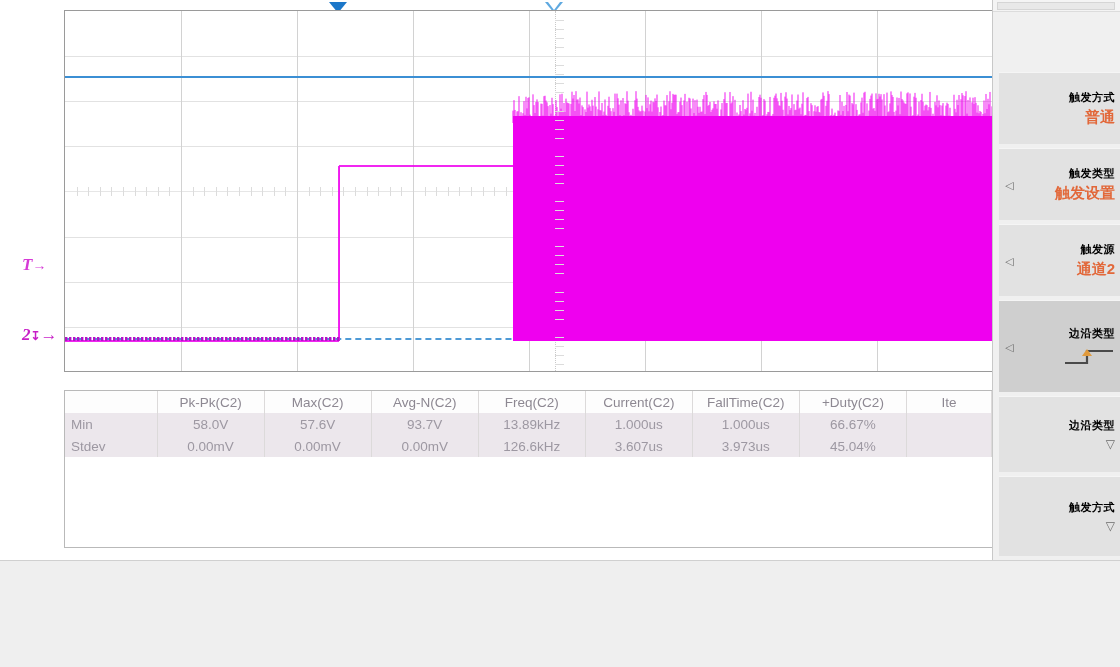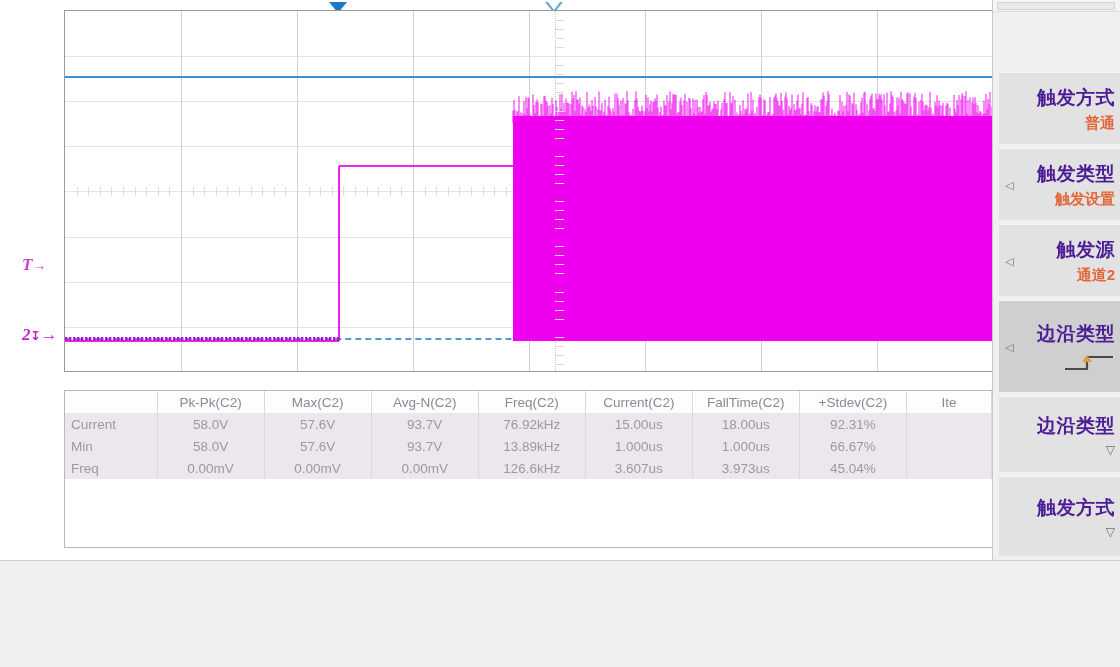--- a/index.html
+++ b/index.html
@@ -115,21 +115,21 @@
     background: #dcdcdc; color: #3c3c3c; font-size: 19px; font-weight: bold;
     display: flex; align-items: center; justify-content: center; letter-spacing: 4px;
   }
   .trig-item {
     position: absolute; left: 6px; width: 122px;
     background: #e2e2e2; border-top: 1px solid #f5f5f5;
     display: flex; flex-direction: column; align-items: flex-end;
     justify-content: center; padding: 4px 6px 4px 0;
   }
   .trig-item.selected { background: #cfcfcf; }
-  .trig-item .label { font-size: 19px; color: #4c1d95; font-weight: bold; letter-spacing: 0.5px; }
+  .trig-item .label { font-size: 11px; color: #000000; font-weight: bold; letter-spacing: 0.5px; }
   .trig-item .value { font-size: 15px; color: #e2683a; font-weight: bold; margin-top: 3px; }
   .trig-item .caret-left {
     position: absolute; left: 6px; top: 50%; margin-top: -6px;
     font-size: 11px; color: #6d6d6d;
   }
   .trig-item .caret-down { font-size: 12px; color: #6d6d6d; margin-top: 4px; }
   .edge-icon { margin-top: 4px; }
 
   
   #status-bar {
@@ -303,49 +303,38 @@
       <table class="meas">
         <thead>
           <tr id="meas-head">
               <th style="width: 92px;"></th>
               <th>Pk-Pk(C2)</th>
               <th>Max(C2)</th>
               <th>Avg-N(C2)</th>
               <th>Freq(C2)</th>
               <th>Current(C2)</th>
               <th>FallTime(C2)</th>
-              <th>+Stdev(C2)</th>
+              <th>+Duty(C2)</th>
               <th style="width: 85px;">Ite</th>
             </tr>
         </thead>
         <tbody id="meas-body">
-            <tr class="alt">
-              <td class="rowlabel">Current</td>
-              <td>58.0V</td>
-              <td>57.6V</td>
-              <td>93.7V</td>
-              <td>76.92kHz</td>
-              <td>15.00us</td>
-              <td>18.00us</td>
-              <td>92.31%</td>
-              <td></td>
-            </tr>
             <tr class="alt">
               <td class="rowlabel">Min</td>
               <td>58.0V</td>
               <td>57.6V</td>
               <td>93.7V</td>
               <td>13.89kHz</td>
               <td>1.000us</td>
               <td>1.000us</td>
               <td>66.67%</td>
               <td></td>
             </tr>
             <tr class="alt">
-              <td class="rowlabel">Freq</td>
+              <td class="rowlabel">Stdev</td>
               <td>0.00mV</td>
               <td>0.00mV</td>
               <td>0.00mV</td>
               <td>126.6kHz</td>
               <td>3.607us</td>
               <td>3.973us</td>
               <td>45.04%</td>
               <td></td>
             </tr>
           </tbody>

